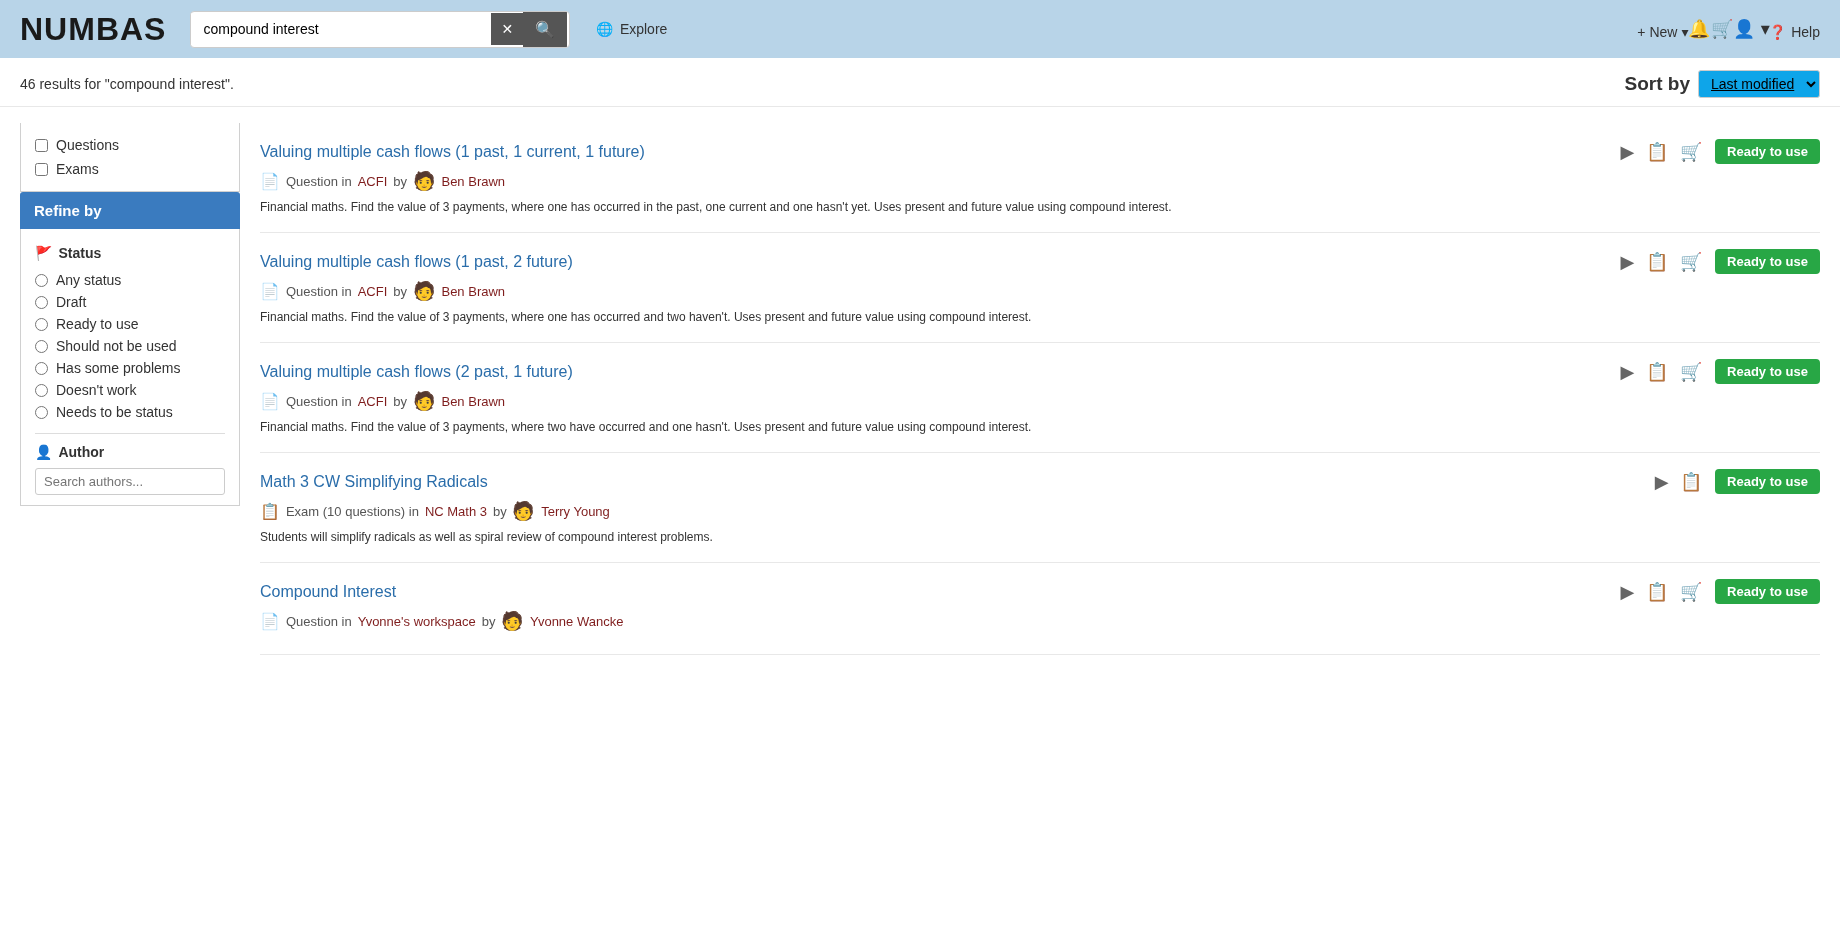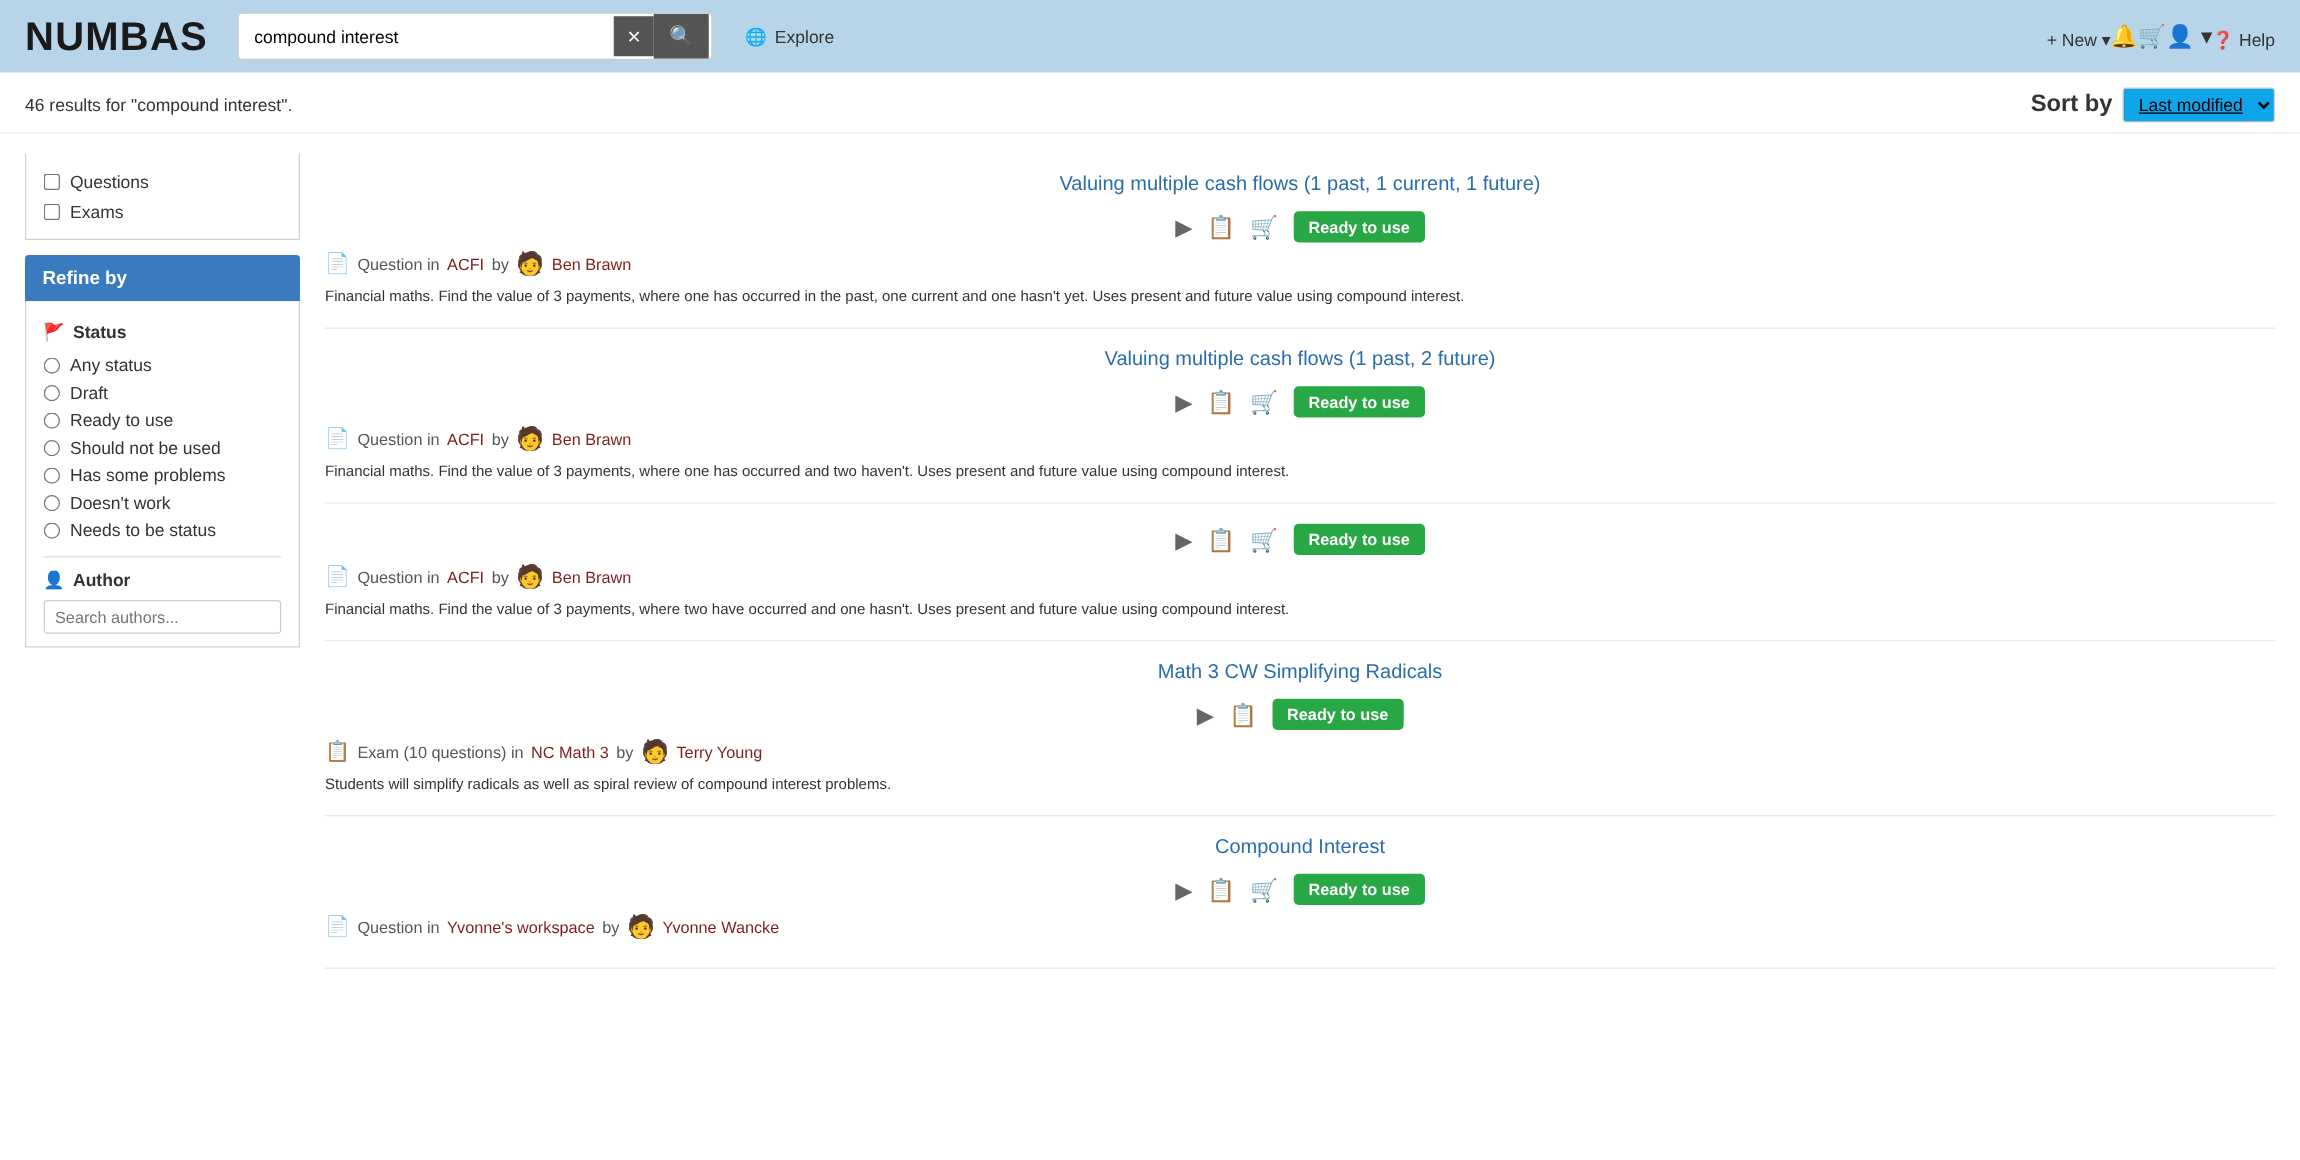--- a/index.html
+++ b/index.html
@@ -151,21 +151,21 @@
       align-items: center;
       gap: 8px;
       padding: 4px 0;
       font-size: 14px;
       cursor: pointer;
     }
     .checkbox-item input[type="checkbox"] {
       cursor: pointer;
     }
     .refine-section {
-      margin-top: 12px;
+      margin-top: 0;
     }
     .refine-title {
       background: #3a7bbf;
       color: #fff;
       padding: 10px 14px;
       font-size: 15px;
       font-weight: bold;
       border-radius: 3px 3px 0 0;
     }
     .refine-body {
@@ -213,21 +213,20 @@
     }
     .result-item {
       padding: 16px 0;
       border-bottom: 1px solid #e8e8e8;
     }
     .result-header {
       display: flex;
       align-items: center;
       gap: 12px;
       margin-bottom: 6px;
-      flex-direction: column;
     }
     .result-title {
       flex: 1;
       font-size: 16px;
       color: #2a6daa;
       font-weight: normal;
       text-decoration: none;
       cursor: pointer;
     }
     .result-actions {
@@ -418,20 +417,21 @@
         <a class="link-text">ACFI</a>
         <span class="in-text">by</span>
         <span class="avatar-emoji">🧑</span>
         <a class="link-text">Ben Brawn</a>
       </div>
       <div class="result-desc">Financial maths. Find the value of 3 payments, where one has occurred and two haven't. Uses present and future value using compound interest.</div>
     </div>
 
     <div class="result-item">
       <div class="result-header">
+        <a class="result-title">Valuing multiple cash flows (2 past, 1 future)</a>
         <div class="result-actions">
           <span class="action-icon">▶</span>
           <span class="action-icon">📋</span>
           <span class="action-icon">🛒</span>
           <span class="ready-badge">Ready to use</span>
         </div>
       </div>
       <div class="result-meta">
         <span class="doc-icon">📄</span>
         <span class="in-text">Question in</span>

